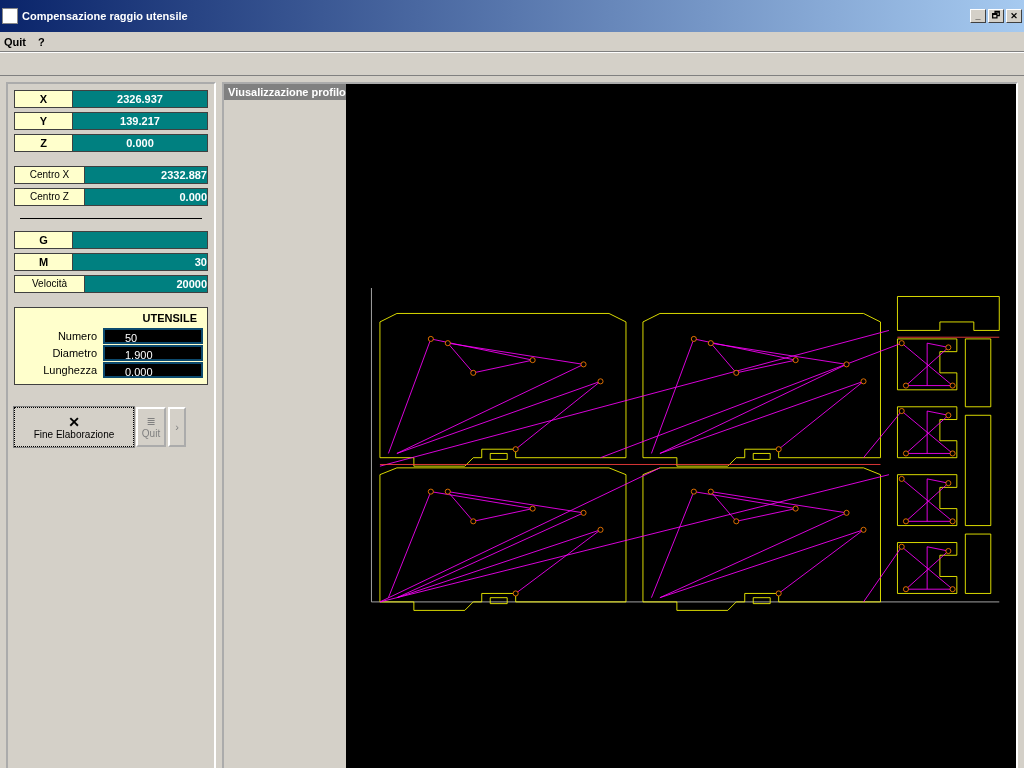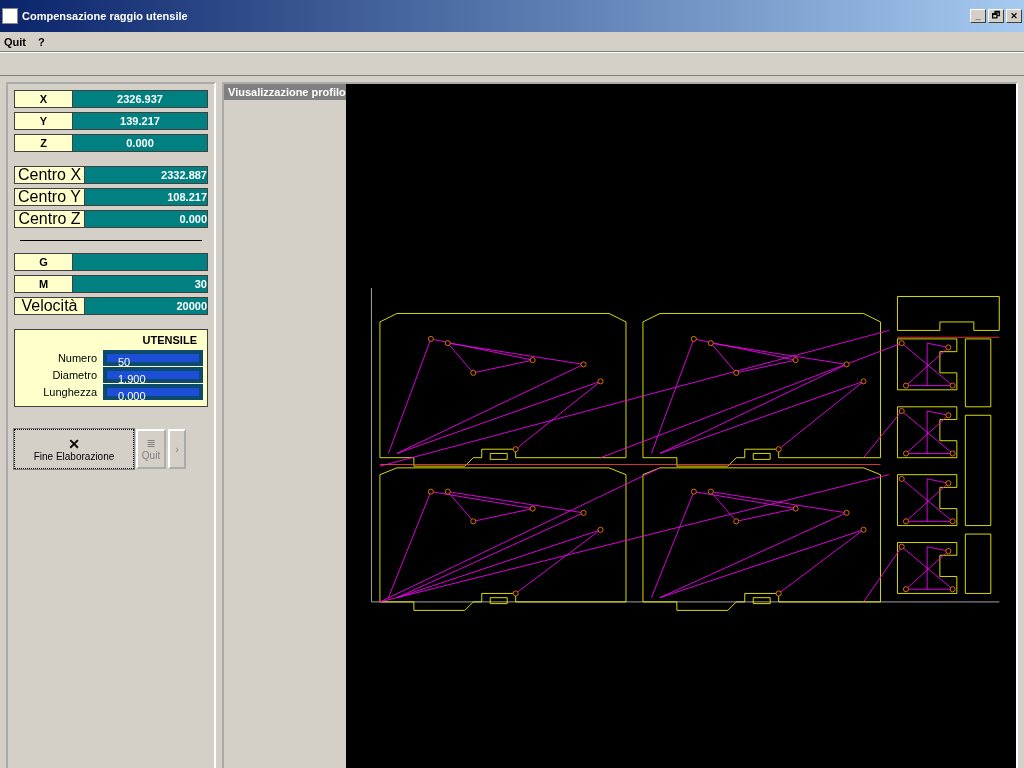--- a/index.html
+++ b/index.html
@@ -21,30 +21,30 @@
 
 
 .main { display:flex; height: calc(768px - 20px - 20px - 24px); padding:6px; gap:6px;}
 .leftpanel { width: 210px; background:#d4d0c8; border:2px inset #fff; padding:6px 6px; display:flex; flex-direction:column; gap:4px; }
 
 
 .row { display:flex; height:18px; border:1px solid #404040; }
 .row .lab { flex:0 0 58px; background:#ffffcc; color:#000; font-weight:bold; text-align:center; line-height:16px; border-right:1px solid #404040;}
 .row .val { flex:1; background:#008080; color:#fff; text-align:center; line-height:16px; font-weight:bold;}
 .row .val.left { text-align:right; padding-left:4px; padding-right:0;}
-.row.wide .lab { flex:0 0 70px; font-weight:normal; font-size:16px;}
+.row.wide .lab { flex:0 0 70px; font-weight:normal; font-size:10px;}
 
 .hr { border:none; border-top:1px solid #000; margin:8px 6px; }
 
 
 .utbox { border:1px solid #404040; background:#ffffcc; padding:4px 4px 6px 4px; }
 .utbox .utheader { text-align:right; font-weight:bold; padding-right:6px; margin-bottom:4px;}
 .utbox .utrow { display:flex; height:16px; margin-top:1px;}
 .utbox .utrow .ulab { flex:0 0 84px; text-align:right; padding-right:6px; line-height:16px;}
-.utbox .utrow .uval { flex:1; background:#1d4ed8; color:#fff; padding-left:11px; line-height:16px; border:4px solid #0c4a6e;}
+.utbox .utrow .uval { flex:1; background:#000000; color:#fff; padding-left:20px; line-height:16px; border:2px solid #0c4a6e;}
 
 
 .btnrow { margin-top:18px; display:flex; gap:2px; align-items:stretch;}
 .bigbtn { flex:0 0 120px; height:40px; border:2px outset #fff; background:#d4d0c8; display:flex;flex-direction:column;align-items:center;justify-content:center;gap:0;cursor:default;}
 .bigbtn.pressed { border:2px inset #fff; border-style:dotted solid solid dotted; border:1px dotted #000; outline:1px solid #808080; background:#d4d0c8;}
 .bigbtn .glyph { font-weight:bold; font-size:14px; line-height:14px;}
 .bigbtn .blabel { font-size:10px;}
 .smbtn { width:30px; height:40px; border:2px outset #fff; background:#d4d0c8; display:flex;flex-direction:column;align-items:center;justify-content:center;color:#808080;cursor:default;}
 .smbtn .blabel{font-size:10px;}
 .arrowbtn{width:18px;height:40px;border:2px outset #fff;background:#d4d0c8;display:flex;align-items:center;justify-content:center;color:#808080;}
@@ -96,24 +96,20 @@
     <div class="row">
       <div class="lab">Z</div>
       <div class="val">0.000</div>
     </div>
 
     <div style="height:6px"></div>
 
     <div class="row wide">
       <div class="lab">Centro X</div>
       <div class="val left">2332.887</div>
-    </div>
-    <div class="row wide">
-      <div class="lab">Centro Y</div>
-      <div class="val left">108.217</div>
     </div>
     <div class="row wide">
       <div class="lab">Centro Z</div>
       <div class="val left">0.000</div>
     </div>
 
     <hr class="hr">
 
     <div class="row">
       <div class="lab">G</div>

